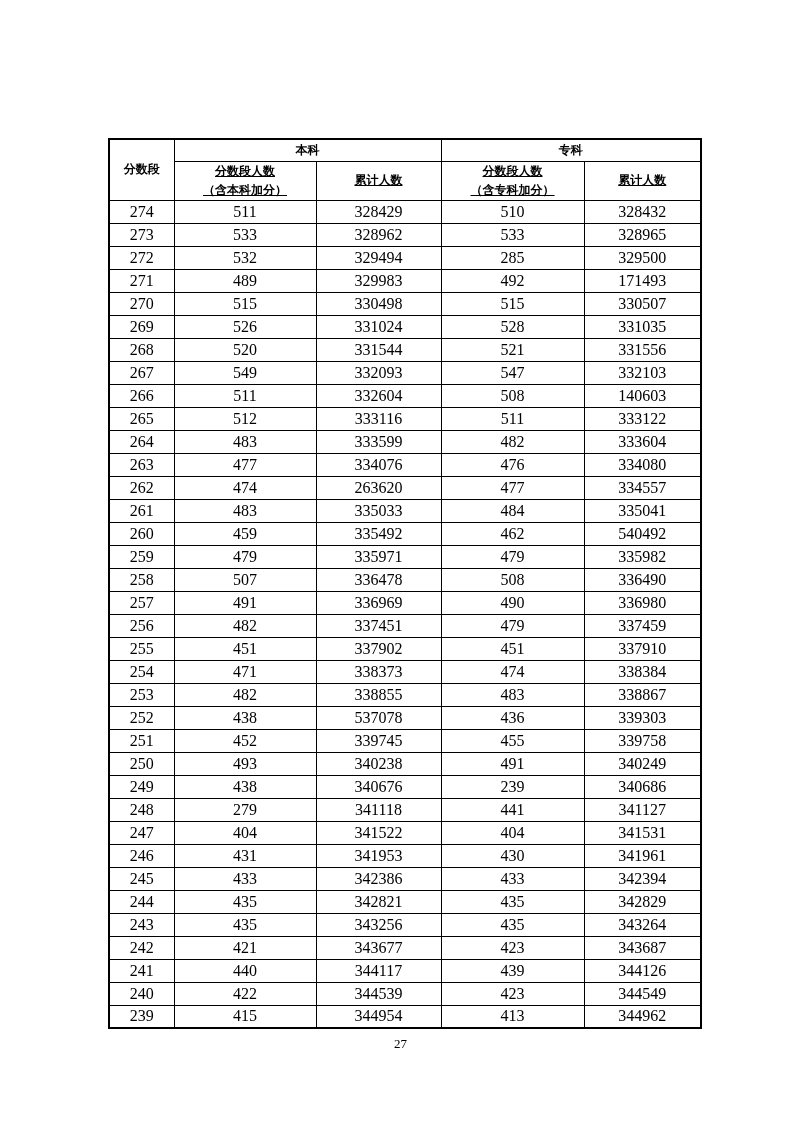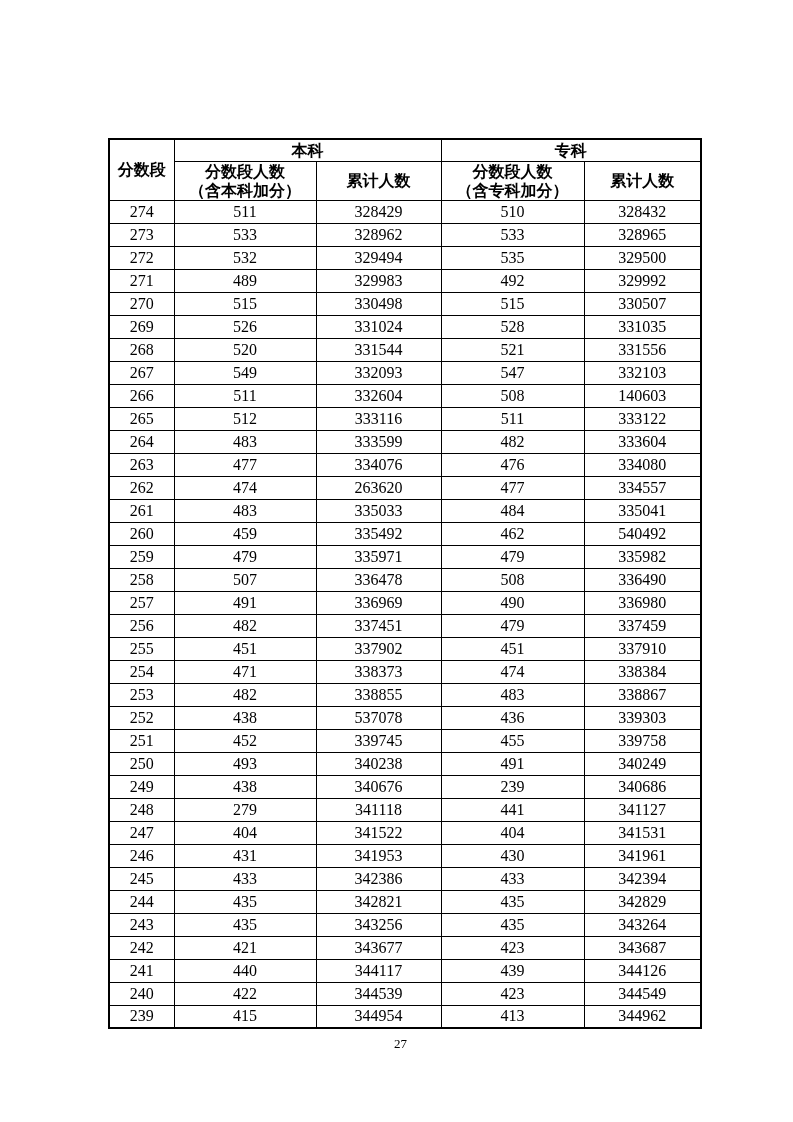--- a/index.html
+++ b/index.html
@@ -29,25 +29,25 @@
     padding: 0;
     text-align: center;
     vertical-align: middle;
     overflow: hidden;
     white-space: nowrap;
   }
   
   .ch {
     font-family: "Liberation Sans", sans-serif;
     font-weight: bold;
-    font-size: 16px;
+    font-size: 12px;
     line-height: 19px;
   }
   tr.h1 { height: 22px; }
-  tr.h2 { height: 38px; }
+  tr.h2 { height: 38px; text-decoration: underline; }
   tbody tr { height: 23px; }
   tbody td {
     font-family: "Liberation Serif", serif;
     font-size: 16px;
     font-weight: normal;
   }
   .page-number {
     position: absolute;
     left: 4px;
     top: 1036px;
@@ -102,29 +102,29 @@
     <td>273</td>
     <td>533</td>
     <td>328962</td>
     <td>533</td>
     <td>328965</td>
   </tr>
         <tr>
     <td>272</td>
     <td>532</td>
     <td>329494</td>
-    <td>535</td>
+    <td>285</td>
     <td>329500</td>
   </tr>
         <tr>
     <td>271</td>
     <td>489</td>
     <td>329983</td>
     <td>492</td>
-    <td>329992</td>
+    <td>171493</td>
   </tr>
         <tr>
     <td>270</td>
     <td>515</td>
     <td>330498</td>
     <td>515</td>
     <td>330507</td>
   </tr>
         <tr>
     <td>269</td>

